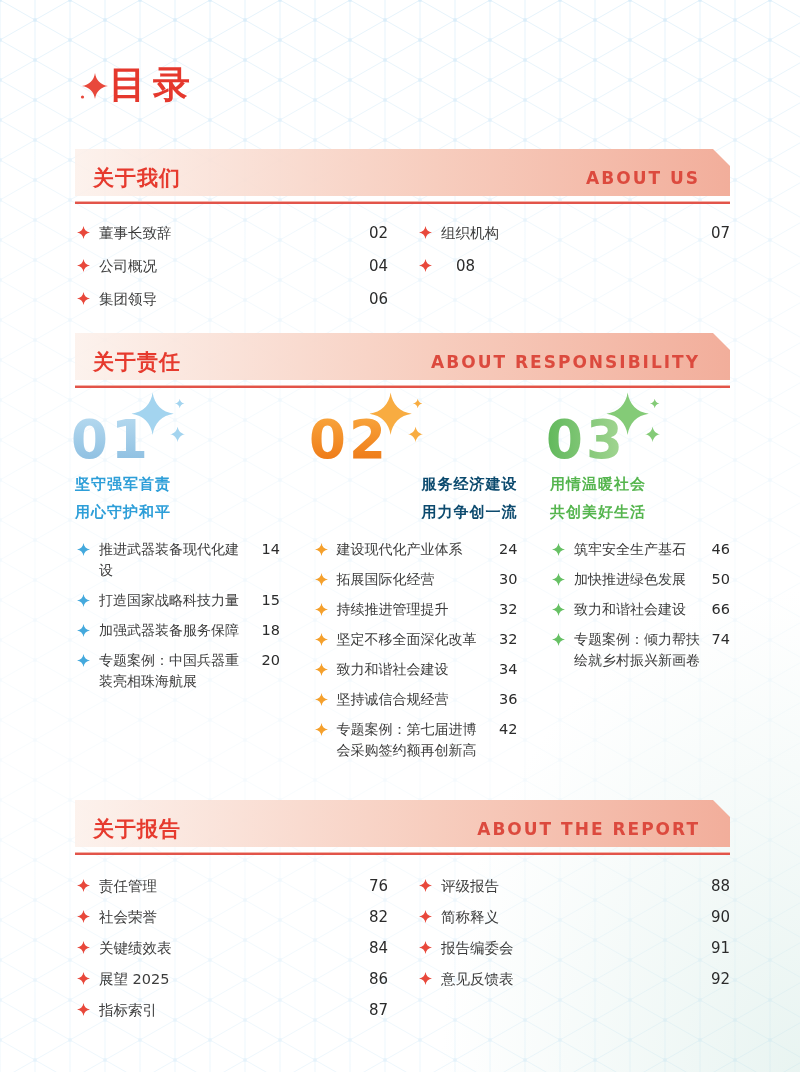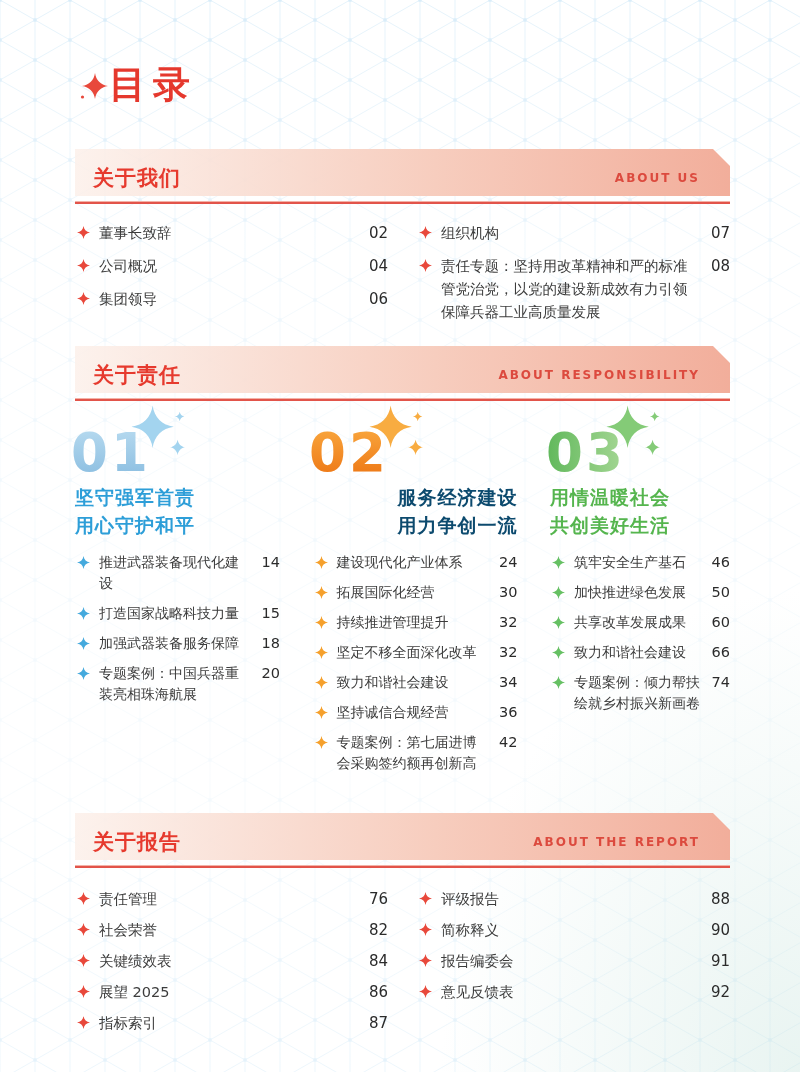--- a/index.html
+++ b/index.html
@@ -16,21 +16,21 @@
   .doc-title{font-size:37px;font-weight:bold;color:#E5382D;letter-spacing:7px;margin:0;line-height:1;}
 
   
   .bar{
     height:47px;display:flex;align-items:center;justify-content:space-between;
     padding:11px 30px 0 18px;box-sizing:border-box;
     background:linear-gradient(90deg,rgba(252,240,234,.85) 0%,#F7CDBE 55%,#F2AE9B 100%);
     clip-path:polygon(0 0,calc(100% - 17px) 0,100% 17px,100% 100%,0 100%);
   }
   .bar-cn{font-size:21px;font-weight:bold;color:#E63A2E;letter-spacing:1px;}
-  .bar-en{font-size:12px;font-weight:bold;color:#DC4A3E;letter-spacing:2px;}
+  .bar-en{font-size:17px;font-weight:bold;color:#DC4A3E;letter-spacing:2px;}
   .rule{height:2px;background:#E2544A;border-top:1.5px solid #F3B2A7;margin-top:5px;}
 
   
   .item{display:flex;align-items:flex-start;margin-bottom:10px;}
   .spark{width:13px;height:13px;flex:none;margin:4px 9px 0 2px;color:#E8483B;}
   .spark svg{width:100%;height:100%;display:block;}
   .lbl{flex:1;font-size:14.5px;line-height:23px;color:#3C3C3C;}
   .pg{font-size:15px;line-height:23px;color:#2B2B2B;margin-left:8px;min-width:26px;text-align:right;}
 
   .two-col{display:grid;grid-template-columns:1fr 1fr;column-gap:29px;margin-top:18px;}
@@ -38,21 +38,21 @@
   .sec-report .two-col{margin-top:20px;}
   .sec-report .item{margin-bottom:8px;}
 
   
   .sec-resp{margin-top:12px;}
   .chapters{display:grid;grid-template-columns:205px 205px 180px;justify-content:space-between;margin-top:0;}
   .chapnum-wrap{position:relative;height:62px;margin-top:14px;}
   .chapnum{position:absolute;left:-4px;top:0;overflow:visible;}
   .chapnum text{font-family:"DejaVu Sans","Liberation Sans",sans-serif;font-weight:bold;font-size:53px;letter-spacing:3px;}
   .big-sparkle{position:absolute;left:52px;top:-16px;width:64px;height:68px;}
-  .chap-h{font-size:19px;font-weight:bold;line-height:28px;letter-spacing:1px;margin-top:6px;}
+  .chap-h{font-size:15px;font-weight:bold;line-height:28px;letter-spacing:1px;margin-top:6px;}
   .chap-items{margin-top:13px;}
   .chapter .item{margin-bottom:9px;}
   .chapter .lbl{font-size:14px;line-height:21px;}
   .chapter .pg{font-size:14.5px;line-height:21px;min-width:22px;}
 
   .c-blue .chap-h{color:#2D9ED8;}
   .c-blue .spark{color:#44A9DD;}
   .c-blue .big-sparkle{color:#A3D4EF;}
   .c-orange .chap-h{color:#0c4a6e;text-align:right;}
   .c-orange .spark{color:#F5A02C;}
@@ -169,21 +169,20 @@
             </span>
           <span class="lbl">组织机构</span>
           <span class="pg">07</span>
         </div>
         <div class="item">
           <span class="spark">
               <svg viewBox="0 0 24 24">
                 <use href="#spk"></use>
               </svg>
             </span>
-          <span class="lbl">责任专题：坚持用改革精神和严的标准管党治党，以党的建设新成效有力引领保障兵器工业高质量发展</span>
           <span class="pg">08</span>
         </div>
       </div>
     </div>
   </section>
 
   <section class="sec-resp">
     <div class="bar">
       <span class="bar-cn">关于责任</span>
       <span class="bar-en">ABOUT RESPONSIBILITY</span>
@@ -362,29 +361,20 @@
               </span>
             <span class="lbl">加快推进绿色发展</span>
             <span class="pg">50</span>
           </div>
           <div class="item">
             <span class="spark">
                 <svg viewBox="0 0 24 24">
                   <use href="#spk"></use>
                 </svg>
               </span>
-            <span class="lbl">共享改革发展成果</span>
-            <span class="pg">60</span>
-          </div>
-          <div class="item">
-            <span class="spark">
-                <svg viewBox="0 0 24 24">
-                  <use href="#spk"></use>
-                </svg>
-              </span>
             <span class="lbl">致力和谐社会建设</span>
             <span class="pg">66</span>
           </div>
           <div class="item">
             <span class="spark">
                 <svg viewBox="0 0 24 24">
                   <use href="#spk"></use>
                 </svg>
               </span>
             <span class="lbl">专题案例：倾力帮扶绘就乡村振兴新画卷</span>

